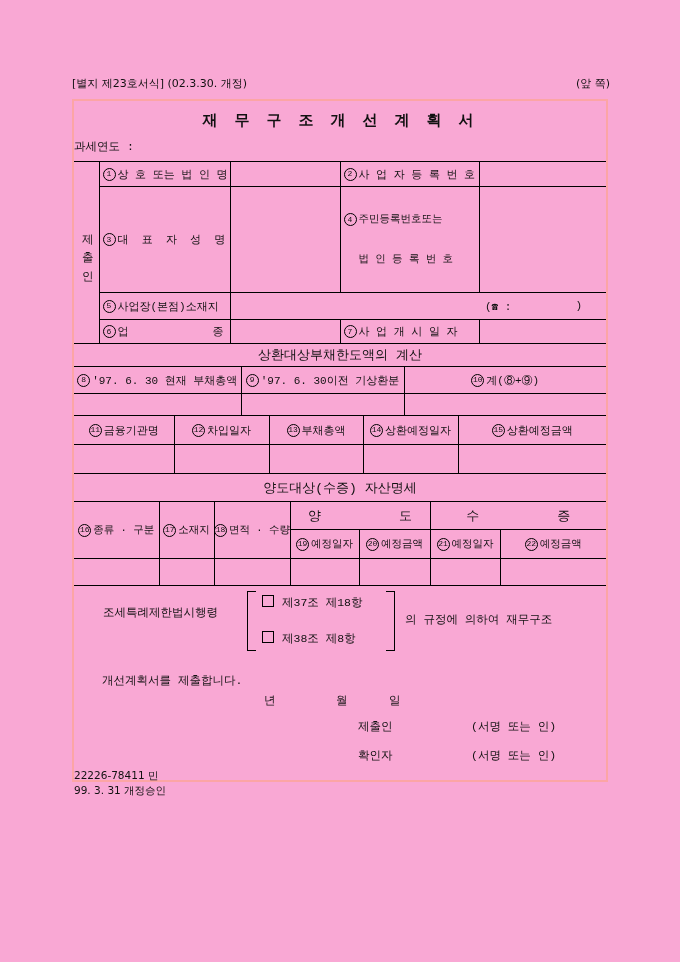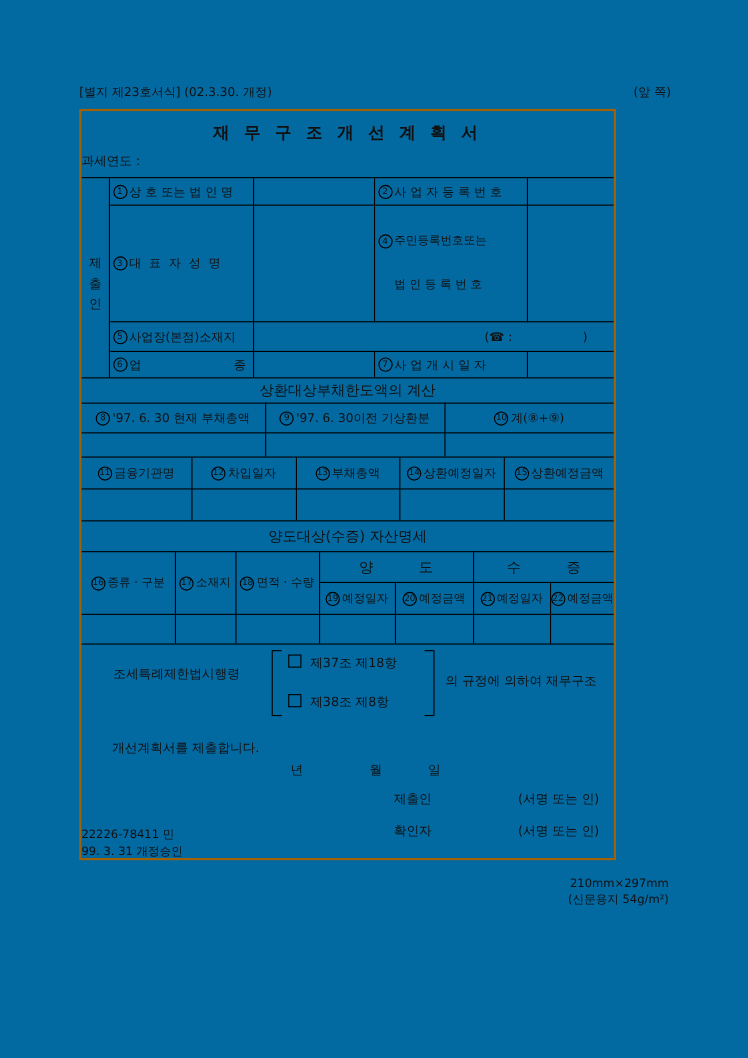--- a/index.html
+++ b/index.html
@@ -1,21 +1,21 @@
 <!DOCTYPE html>
 <html><head>
 <meta charset="utf-8">
 <style>
   html,body{margin:0;padding:0;background:#e8e8e8;}
-  .page{position:relative;width:680px;height:962px;background:#0369a1;
+  .page{position:relative;width:680px;height:962px;background:#f9a8d4;
         font-family:"DejaVu Sans","Liberation Sans",sans-serif;color:#111;overflow:hidden;}
   .topline{position:absolute;left:72px;right:70px;top:76px;display:flex;
            justify-content:space-between;font-size:11px;}
-  .box{position:absolute;left:72px;top:99px;width:488px;height:683px;
-       border:2px solid #a16207;box-sizing:border-box;overflow:hidden;}
+  .box{position:absolute;left:72px;top:99px;width:536px;height:683px;
+       border:2px solid #fca5a5;box-sizing:border-box;overflow:hidden;font-family:Liberation Mono, monospace;}
   .sec{border-top:1px solid #000;box-sizing:border-box;}
   .sec:first-child{border-top:none;}
   
   .sec-title{height:60px;}
   .doc-title{text-align:center;font-weight:bold;font-size:15px;letter-spacing:4px;
              padding-top:10px;}
   .taxyear{padding-right:86px;font-size:11.5px;margin-top:9px;}
   
   table{width:100%;border-collapse:collapse;border-style:hidden;table-layout:fixed;}
   td{border:1px solid #000;font-size:11px;padding:0;vertical-align:middle;overflow:hidden;}
@@ -38,21 +38,21 @@
   .abs{position:absolute;white-space:pre;}
   .chk{display:inline-block;width:10px;height:10px;border:1px solid #000;
        margin-right:8px;vertical-align:-1px;}
   .brk{position:absolute;top:5px;height:60px;width:8px;}
   .brk-l{left:173px;border-left:1px solid #000;}
   .brk-r{left:312px;border-right:1px solid #000;}
   .brk::before,.brk::after{content:"";position:absolute;width:8px;height:1px;background:#000;left:0;}
   .brk::before{top:0;}
   .brk::after{bottom:0;}
   
-  .footer-l{position:absolute;left:74px;top:752px;font-size:10.5px;line-height:1.4;}
+  .footer-l{position:absolute;left:74px;top:768px;font-size:10.5px;line-height:1.4;}
   .footer-r{position:absolute;right:72px;top:796px;font-size:10.5px;line-height:1.4;text-align:right;}
 </style>
 </head>
 <body>
 
 <div class="page">
 
   <div class="topline">
     <span>[별지 제23호서식] (02.3.30. 개정)</span>
     <span>(앞 쪽)</span>
@@ -267,18 +267,14 @@
       <span class="abs" style="left:397px;top:162px">(서명 또는 인)</span>
 
     </div>
 
   </div>
 
   <div class="footer-l">
     <div>22226-78411 민</div>
     <div>99. 3. 31 개정승인</div>
   </div>
-  <div class="footer-r">
-    <div>210mm×297mm</div>
-    <div>(신문용지 54g/m²)</div>
-  </div>
 
 </div>
 
 </body></html>

